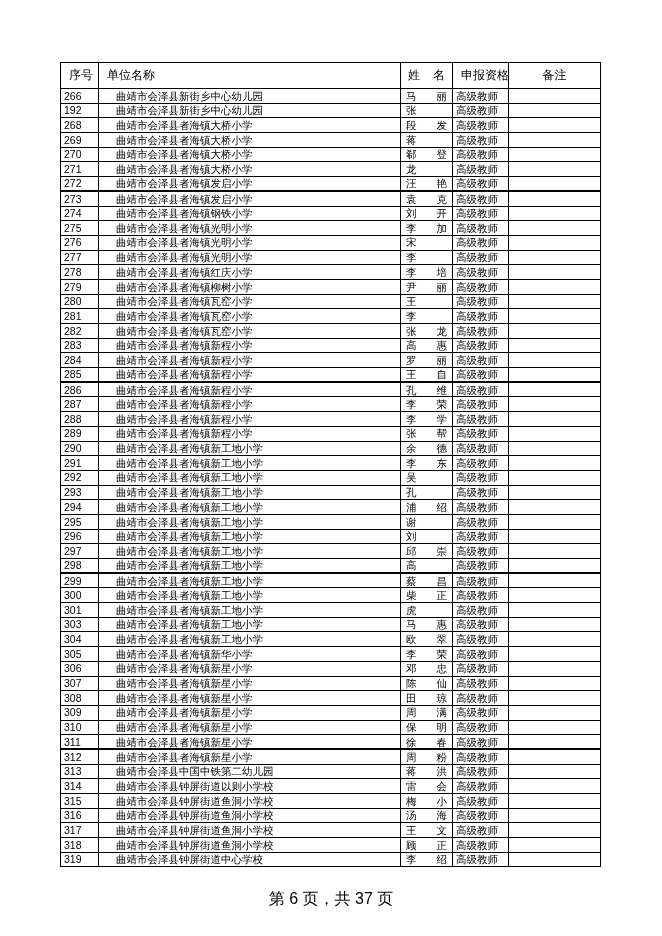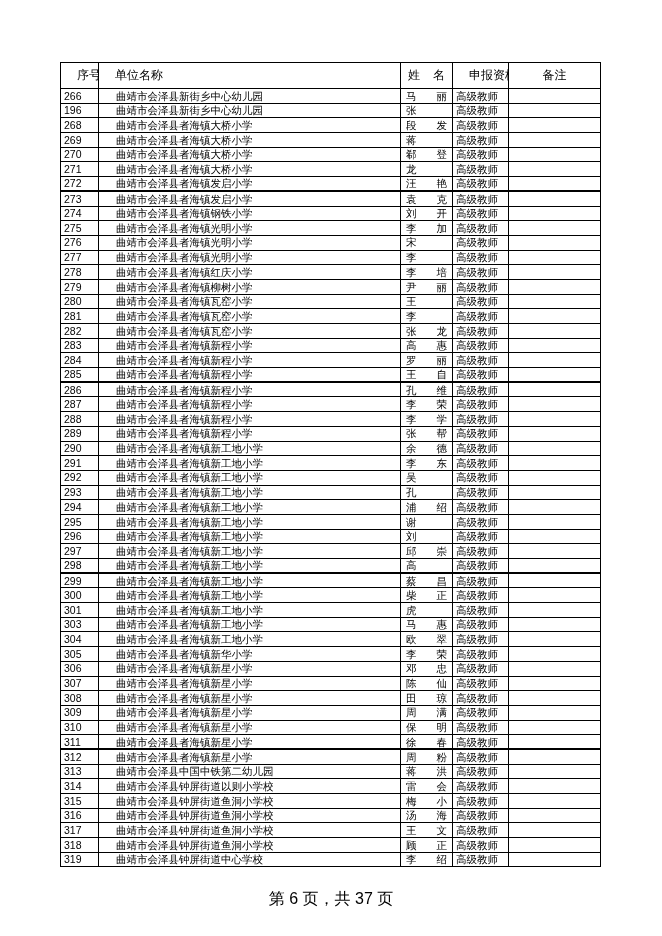--- a/index.html
+++ b/index.html
@@ -27,21 +27,21 @@
     border: 1px solid #000;
     font-weight: normal;
     overflow: hidden;
     white-space: nowrap;
   }
 
   thead th {
     height: 26px;
     font-size: 12px;
     text-align: left;
-    padding: 0 16px;
+    padding: 0 8px;
     vertical-align: middle;
   }
   thead th.h-no, thead th.h-note { text-align: center; }
   thead th.h-name { padding: 0; }
   .name-head {
     display: flex;
     justify-content: space-between;
     padding: 0 7px;
   }
 
@@ -109,21 +109,21 @@
     <td class="c-name">
       <div class="name-wrap">
         <span>马</span>
         <span>丽</span>
       </div>
     </td>
     <td class="c-qual">高级教师</td>
     <td class="c-note"></td>
   </tr>
         <tr>
-    <td class="c-no">196</td>
+    <td class="c-no">192</td>
     <td class="c-unit">曲靖市会泽县新街乡中心幼儿园</td>
     <td class="c-name">
       <div class="name-wrap">
         <span>张</span>
         <span></span>
       </div>
     </td>
     <td class="c-qual">高级教师</td>
     <td class="c-note"></td>
   </tr>

